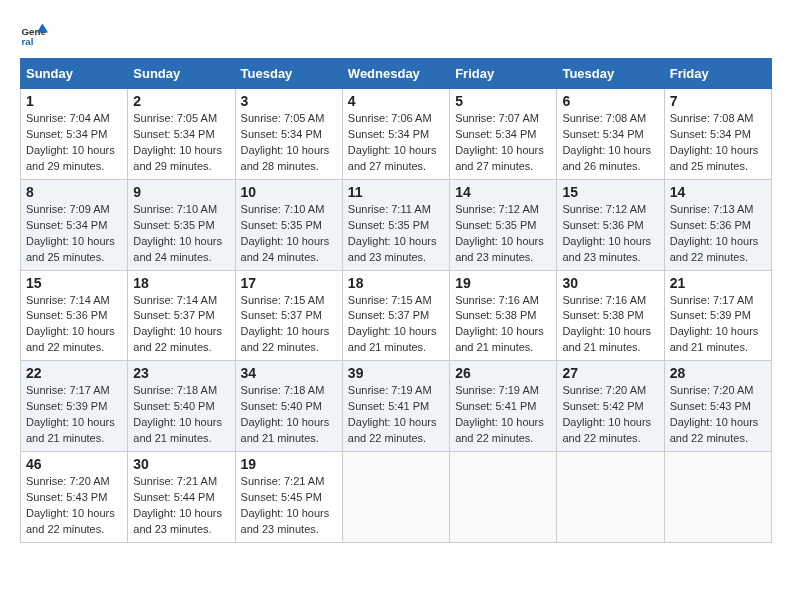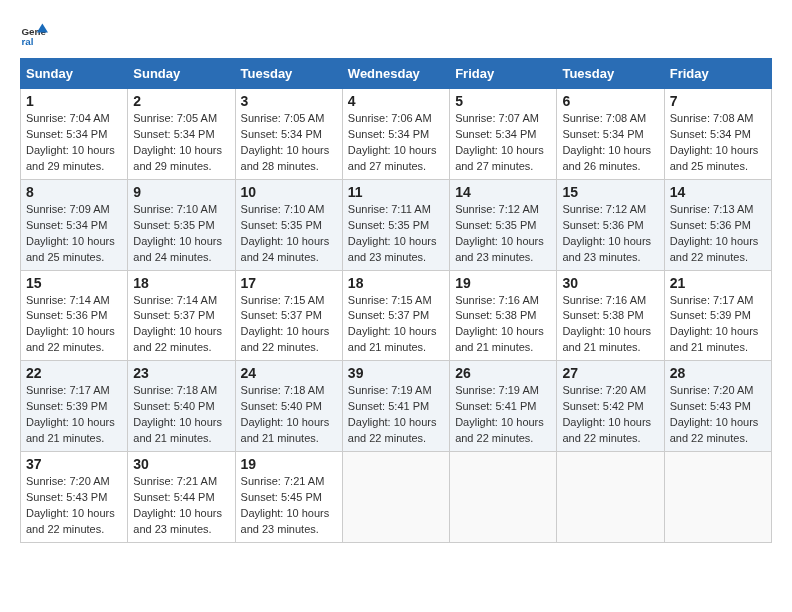--- a/index.html
+++ b/index.html
@@ -212,21 +212,21 @@
       <tr>
         <td>
         <span class="day-number">22</span>
         <span class="day-info">Sunrise: 7:17 AM<br>Sunset: 5:39 PM<br>Daylight: 10 hours and 21 minutes.</span>
       </td>
         <td>
         <span class="day-number">23</span>
         <span class="day-info">Sunrise: 7:18 AM<br>Sunset: 5:40 PM<br>Daylight: 10 hours and 21 minutes.</span>
       </td>
         <td>
-        <span class="day-number">24</span>
+        <span class="day-number">34</span>
         <span class="day-info">Sunrise: 7:18 AM<br>Sunset: 5:40 PM<br>Daylight: 10 hours and 21 minutes.</span>
       </td>
         <td>
         <span class="day-number">39</span>
         <span class="day-info">Sunrise: 7:19 AM<br>Sunset: 5:41 PM<br>Daylight: 10 hours and 22 minutes.</span>
       </td>
         <td>
         <span class="day-number">26</span>
         <span class="day-info">Sunrise: 7:19 AM<br>Sunset: 5:41 PM<br>Daylight: 10 hours and 22 minutes.</span>
       </td>
@@ -234,21 +234,21 @@
         <span class="day-number">27</span>
         <span class="day-info">Sunrise: 7:20 AM<br>Sunset: 5:42 PM<br>Daylight: 10 hours and 22 minutes.</span>
       </td>
         <td>
         <span class="day-number">28</span>
         <span class="day-info">Sunrise: 7:20 AM<br>Sunset: 5:43 PM<br>Daylight: 10 hours and 22 minutes.</span>
       </td>
       </tr>
       <tr>
         <td>
-        <span class="day-number">37</span>
+        <span class="day-number">46</span>
         <span class="day-info">Sunrise: 7:20 AM<br>Sunset: 5:43 PM<br>Daylight: 10 hours and 22 minutes.</span>
       </td>
         <td>
         <span class="day-number">30</span>
         <span class="day-info">Sunrise: 7:21 AM<br>Sunset: 5:44 PM<br>Daylight: 10 hours and 23 minutes.</span>
       </td>
         <td>
         <span class="day-number">19</span>
         <span class="day-info">Sunrise: 7:21 AM<br>Sunset: 5:45 PM<br>Daylight: 10 hours and 23 minutes.</span>
       </td>

